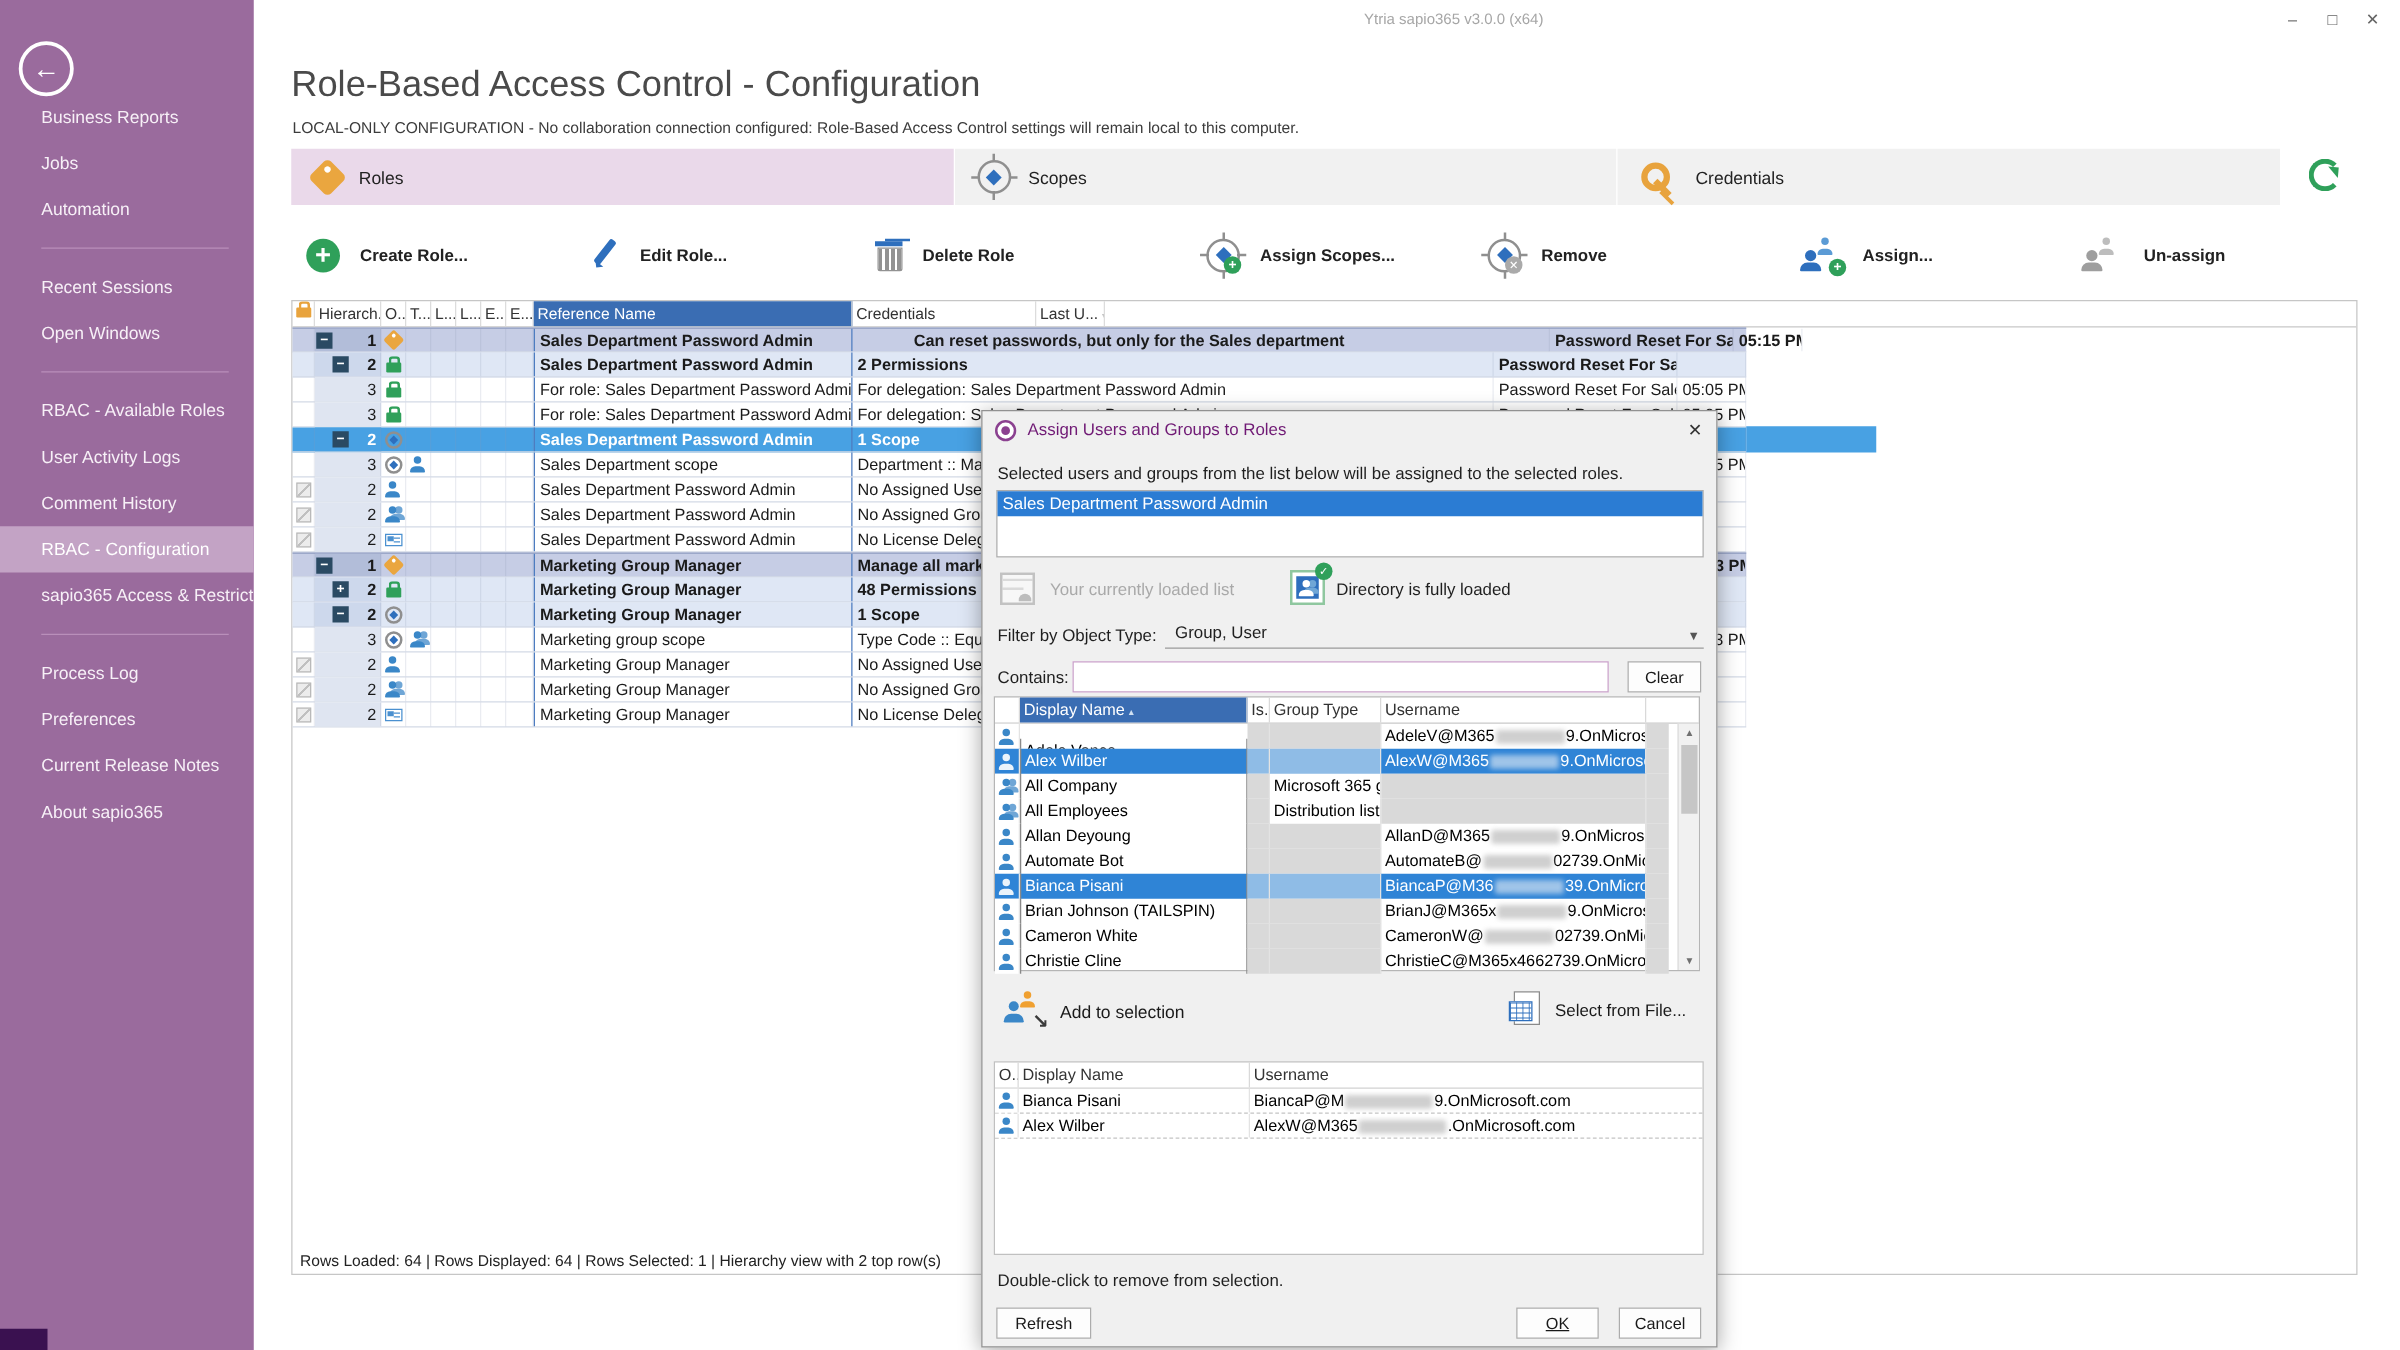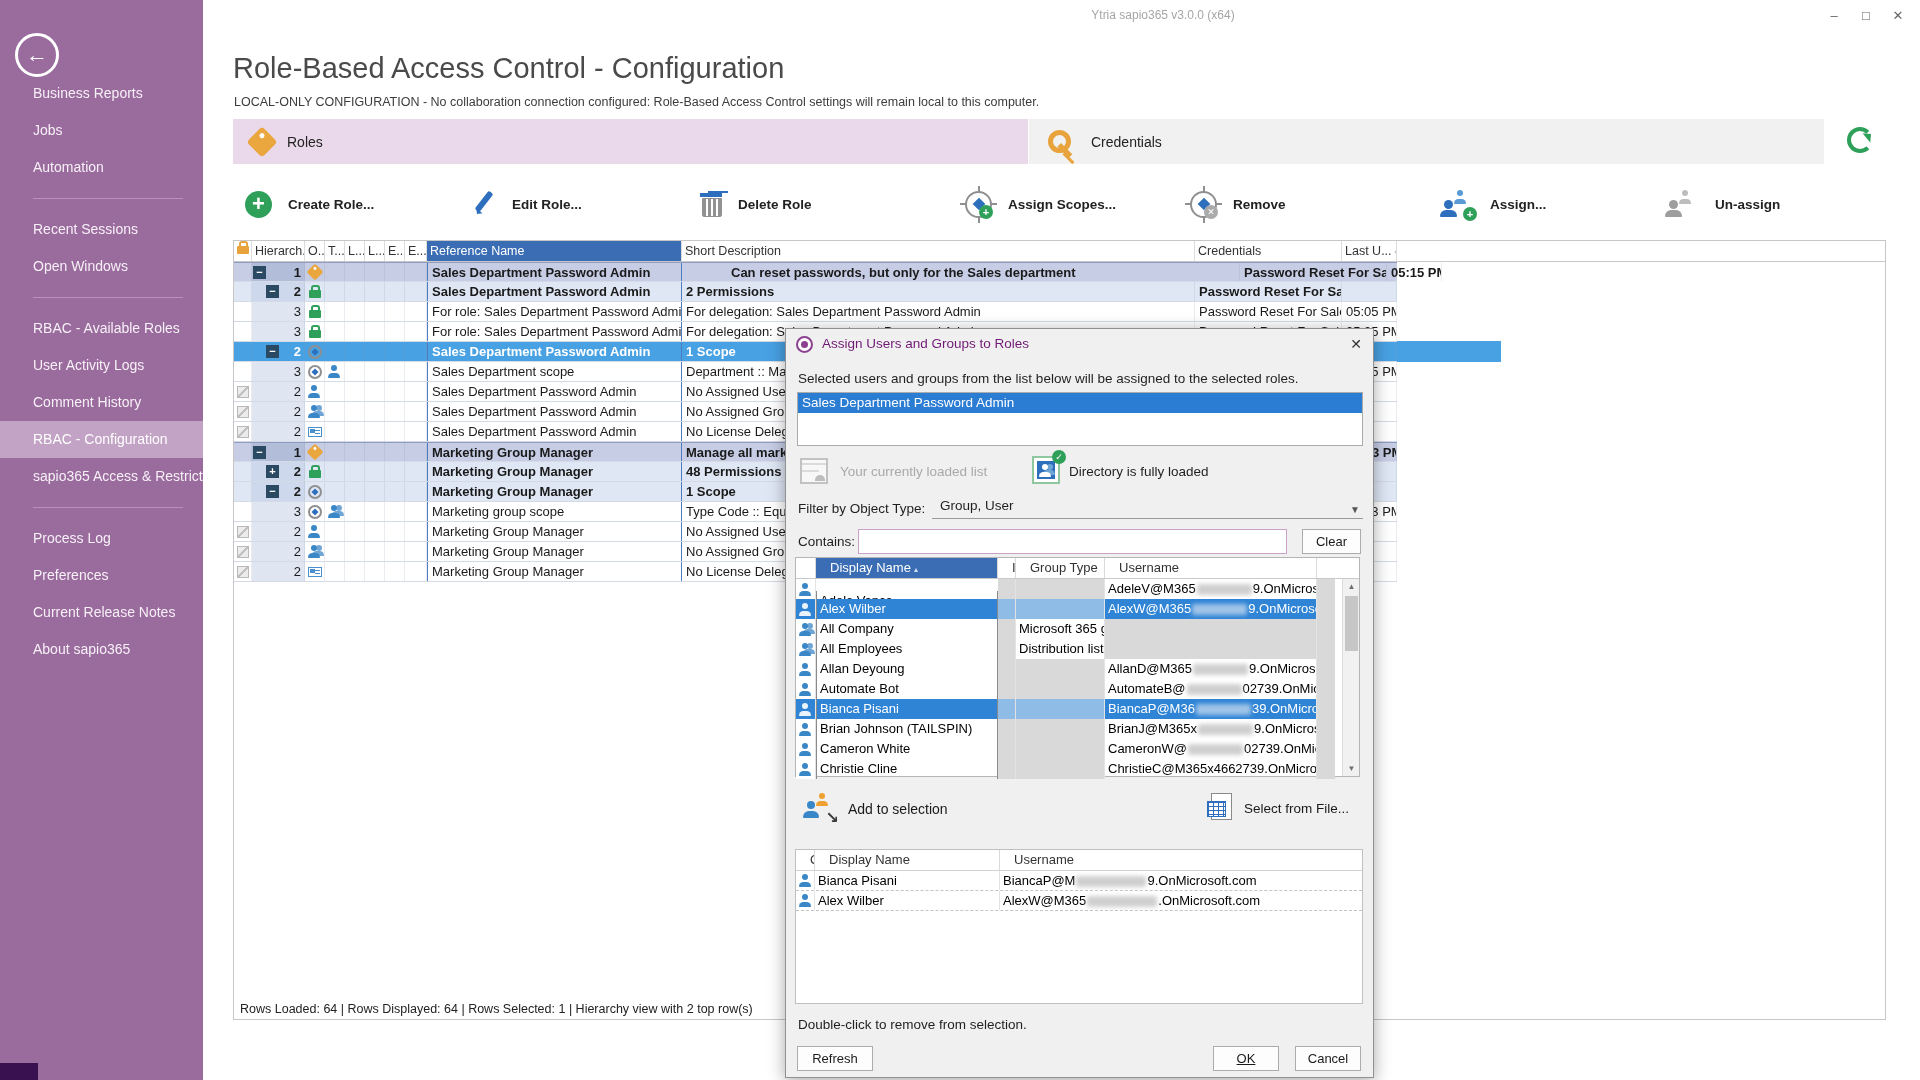--- a/index.html
+++ b/index.html
@@ -172,21 +172,21 @@
   .flt-caret{position:absolute;right:3px;top:4px;font-size:10px;color:#555;}
   .ctn-label{position:absolute;left:12px;top:205px;font-size:13.5px;color:#1f1f1f;}
   .ctn-input{position:absolute;left:72px;top:200px;width:429px;height:25px;border:1px solid #c9a0c9;
     background:#fff;font-size:13px;padding:0 4px;outline:none;}
   .btn{background:#fdfdfd;border:1px solid #acacac;font-size:13px;color:#1a1a1a;text-align:center;cursor:pointer;
     font-family:inherit;}
   .clear-btn{position:absolute;left:516px;top:200px;width:59px;height:25px;}
 
   .ulist{position:absolute;left:9px;top:228px;width:565px;height:220px;background:#fff;border:1px solid #b5b5b5;}
   .u-head{display:flex;height:21px;border-bottom:1px solid #c9c9c9;}
-  .u-hcell{flex:none;font-size:13px;color:#333;line-height:20px;padding-left:14px;white-space:nowrap;
+  .u-hcell{flex:none;font-size:13px;color:#333;line-height:20px;padding-left:3px;white-space:nowrap;
     overflow:hidden;border-right:1px solid #d9d9d9;cursor:pointer;}
   .u-hcell.blue{background:#3a6db3;color:#fff;}
   .u-row{display:flex;height:20px;cursor:pointer;}
   .u-cell{flex:none;font-size:13px;line-height:19px;white-space:nowrap;overflow:hidden;
     border-right:1px solid #e3e3e3;padding-left:3px;}
   .u-cell.icon{display:flex;align-items:center;justify-content:center;padding:0;background:#fff;}
   .u-cell.grey{background:#d9d9d9;}
   .u-cell.namecol{border-left:1px solid #8a8a8a;border-right:1px solid #8a8a8a;}
   .u-row.sel .namecol,.u-row.sel .uncol{background:#2f84d6;color:#fff;}
   .u-row.sel .midsel{background:#8fbce6;}
@@ -259,20 +259,27 @@
 
 <div class="page-title">Role-Based Access Control - Configuration</div>
 <div class="page-notice">LOCAL-ONLY CONFIGURATION - No collaboration connection configured: Role-Based Access Control settings will remain local to this computer.</div>
 
 <div class="tabs">
   <div class="tab active">
     <span class="tagic big"></span>
     <span class="tab-label">Roles</span>
   </div>
   <div class="tab">
+    <span class="scopebig">
+        <i class="tv"></i>
+        <i class="th"></i>
+      </span>
+    <span class="tab-label">Scopes</span>
+  </div>
+  <div class="tab">
     <span class="keyic"></span>
     <span class="tab-label">Credentials</span>
   </div>
 </div>
 <div class="refresh-wrap">
   <span class="refreshic"></span>
 </div>
 
 <div class="toolbar">
   <div class="tool" style="left:12px">
@@ -326,21 +333,20 @@
         <span class="lockic or"></span>
       </span>
       <span class="g-hcell" style="width: 53px;">Hierarch...</span>
       <span class="g-hcell" style="width: 20px;">O...</span>
       <span class="g-hcell" style="width: 20px;">T...</span>
       <span class="g-hcell" style="width: 20px;">L...</span>
       <span class="g-hcell" style="width: 20px;">L...</span>
       <span class="g-hcell" style="width: 20px;">E...</span>
       <span class="g-hcell" style="width: 22px;">E...</span>
       <span class="g-hcell blue" style="width: 255px;">Reference Name</span>
-      <span class="g-hcell" style="width: 513px;">Short Description</span>
       <span class="g-hcell" style="width: 147px;">Credentials</span>
       <span class="g-hcell" style="width: 55px;">Last U...<span class="sortmark">▾</span></span>
       <span class="g-hcell fill"></span>
     </div>
   <div id="gbody">
       <div class="g-row bold l1">
         <span class="g-cell ctr" style="width: 18px;"></span>
         <span class="g-cell hier" style="width: 53px;">
           <span class="exp" style="left: 1px;">−</span>
           <span class="hnum">1</span>

